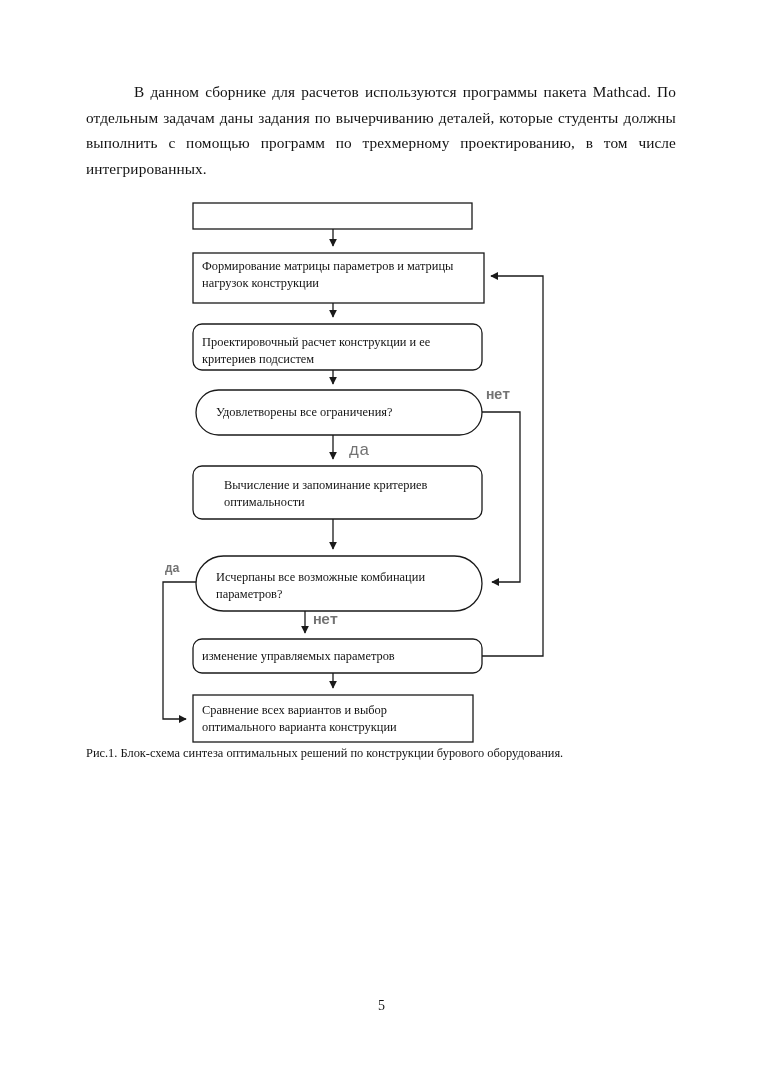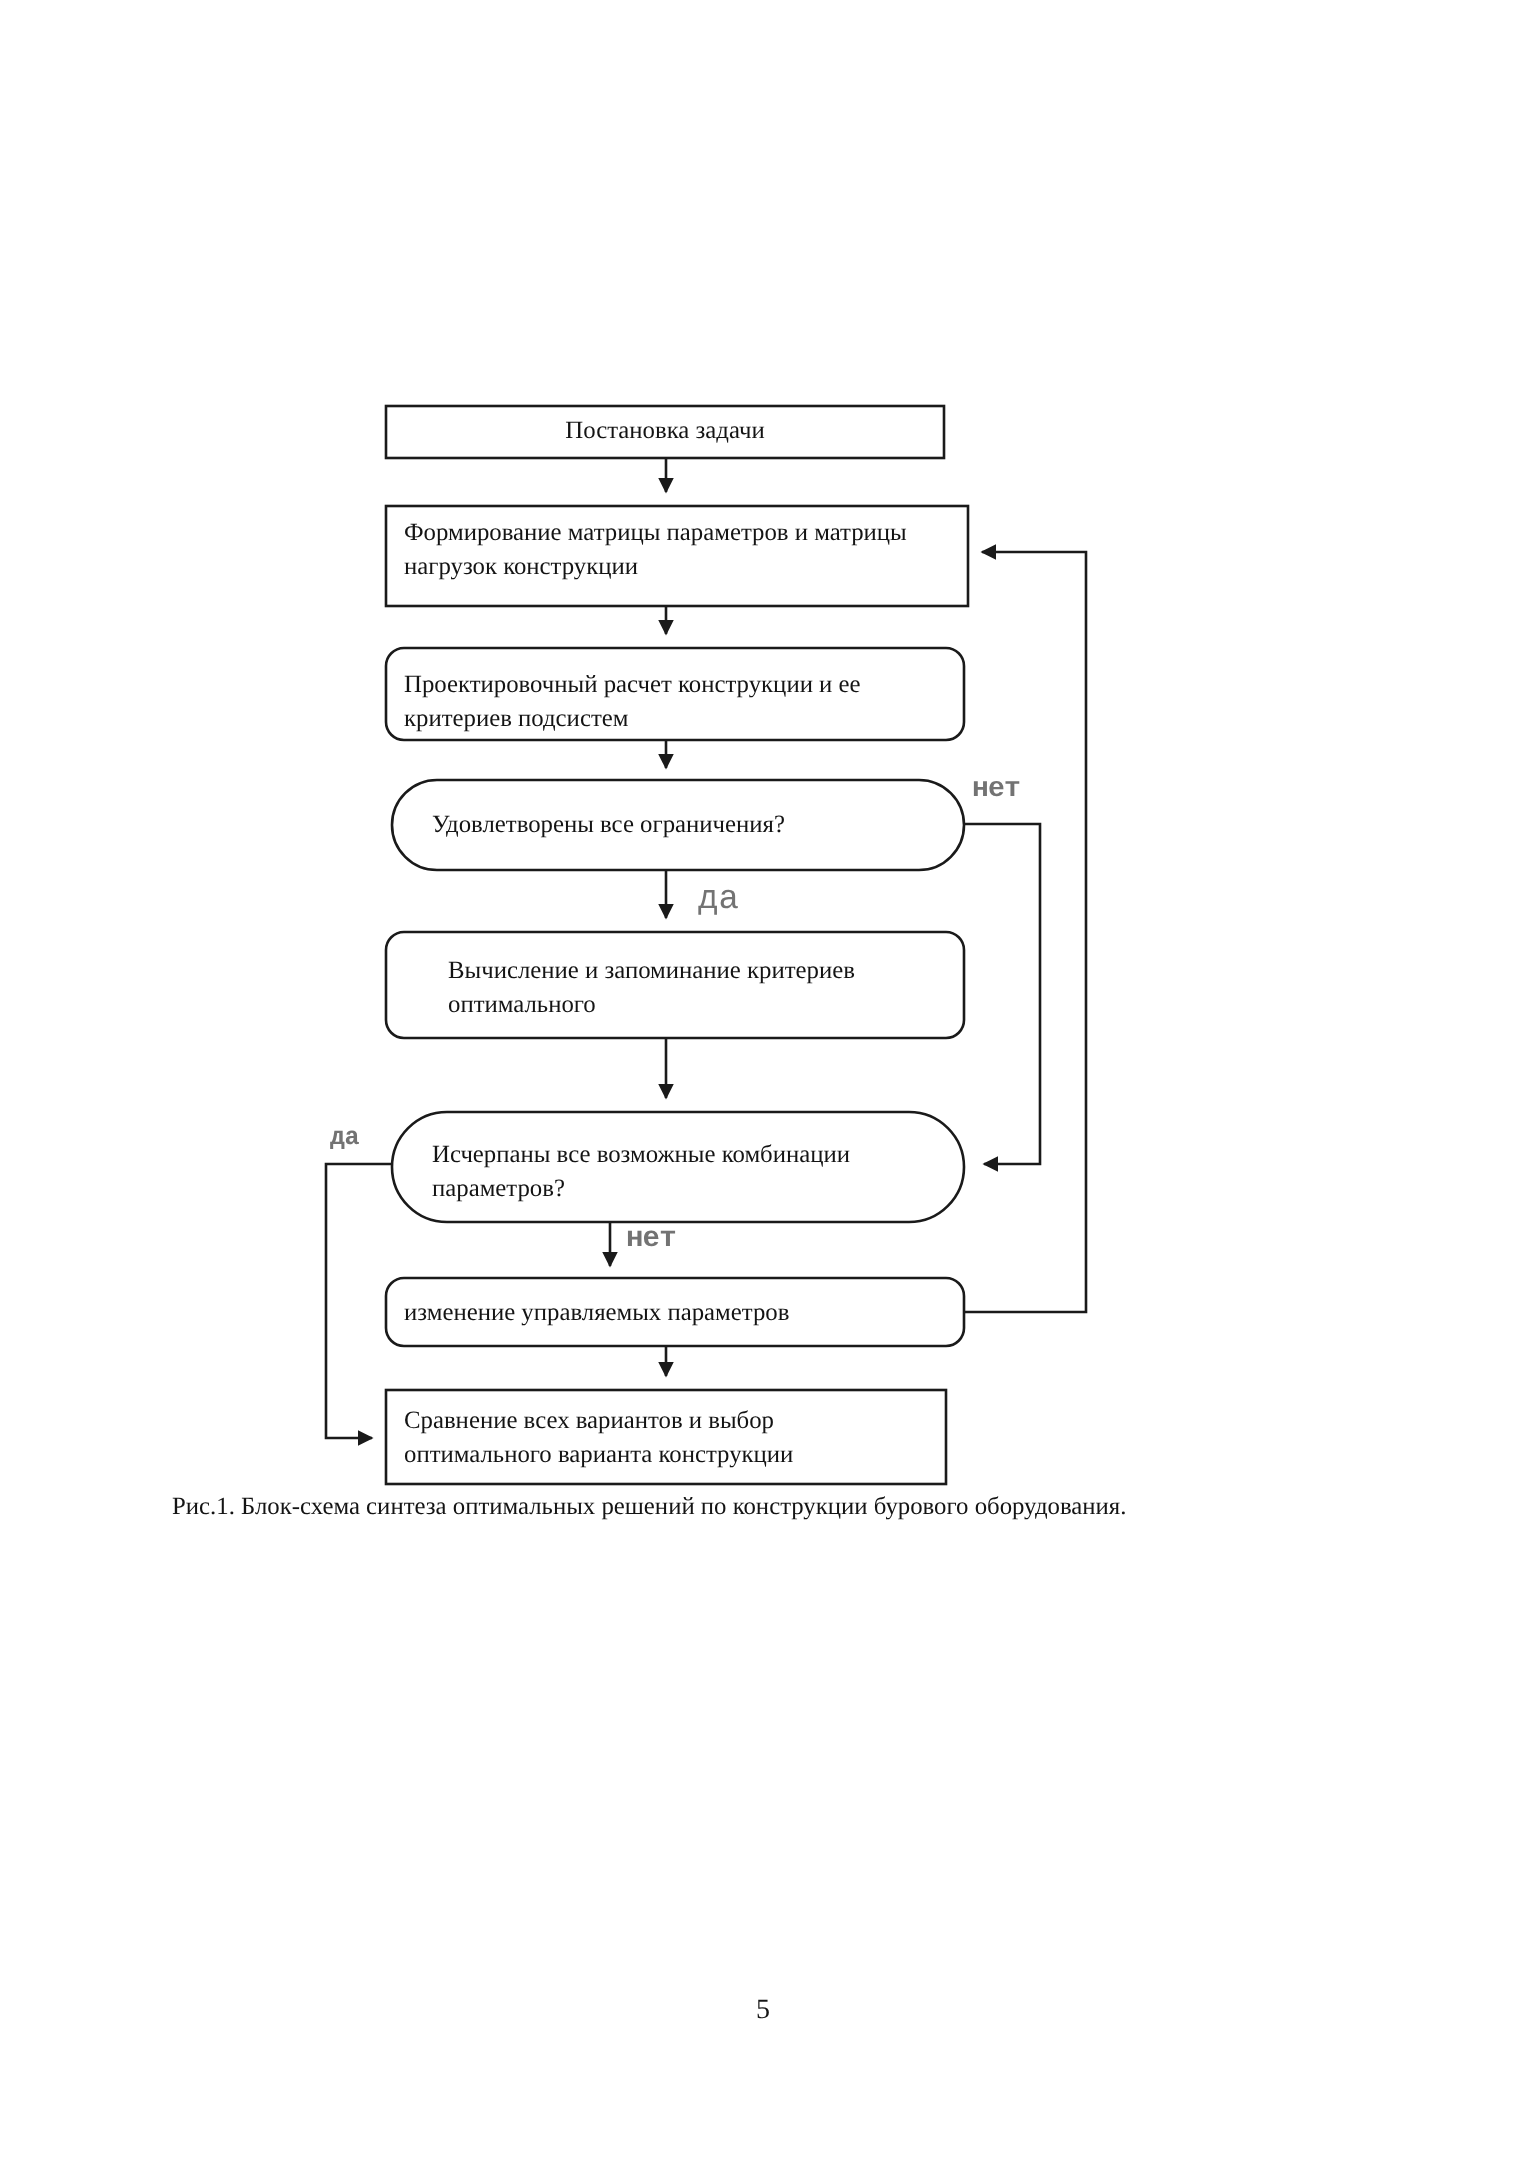--- a/index.html
+++ b/index.html
@@ -87,20 +87,21 @@
     font-family: "Liberation Serif", serif;
     font-size: 14px;
     color: #151515;
   }
 </style>
 </head>
 <body>
 
 <div class="page">
 
+  <p class="intro">В данном сборнике для расчетов используются программы пакета Mathcad. По отдельным задачам даны задания по вычерчиванию деталей, которые студенты должны выполнить с помощью программ по трехмерному проектированию, в том числе интегрированных.</p>
 
   <div class="figure">
 
     <svg width="763" height="800" viewBox="0 0 763 800">
       <defs>
         <marker id="arrow" viewBox="0 0 10 10" refX="9" refY="5" markerWidth="6" markerHeight="6" orient="auto-start-reverse">
           <path d="M 0 0 L 10 5 L 0 10 z" fill="#1a1a1a"></path>
         </marker>
       </defs>
 
@@ -125,37 +126,36 @@
 
         <path d="M 482 412 L 520 412 L 520 582 L 492 582" marker-end="url(#arrow)"></path>
 
         <path d="M 482 656 L 543 656 L 543 276 L 491 276" marker-end="url(#arrow)"></path>
 
         <path d="M 196 582 L 163 582 L 163 719 L 186 719" marker-end="url(#arrow)"></path>
 
       </g>
     </svg>
 
-    <div class="node-text center" style="left:200px; top:207px; width:265px;">Постановка задачи</div>
 
     <div class="node-text" style="left:202px; top:258px; width:278px;">
       <div>Формирование матрицы параметров  и матрицы</div>
       <div>нагрузок конструкции</div>
     </div>
 
     <div class="node-text" style="left:202px; top:334px; width:278px;">
       <div>Проектировочный расчет конструкции и ее</div>
       <div>критериев подсистем</div>
     </div>
 
     <div class="node-text" style="left:216px; top:404px; width:260px;">Удовлетворены все ограничения?</div>
 
     <div class="node-text" style="left:202px; top:477px; width:278px;margin-left:22px;">
       <div>Вычисление и запоминание критериев</div>
-      <div>оптимального</div>
+      <div>оптимальности</div>
     </div>
 
     <div class="node-text" style="left:216px; top:569px; width:262px;">
       <div>Исчерпаны все возможные комбинации</div>
       <div>параметров?</div>
     </div>
 
     <div class="node-text" style="left:202px; top:648px; width:278px;">изменение управляемых параметров</div>
 
     <div class="node-text" style="left:202px; top:702px; width:268px;">

